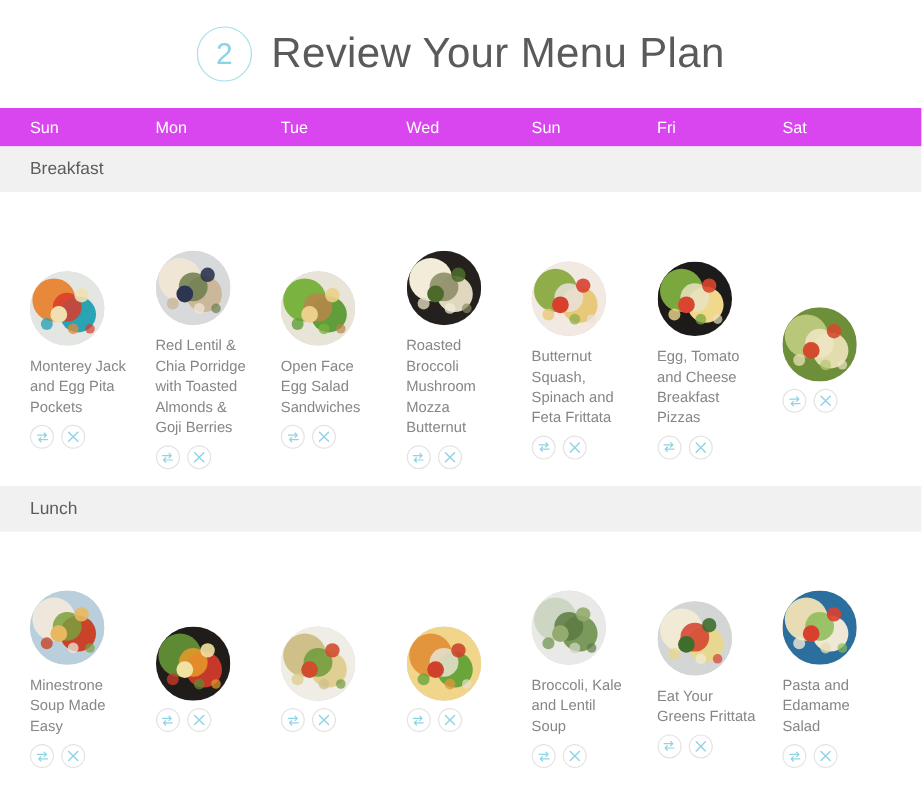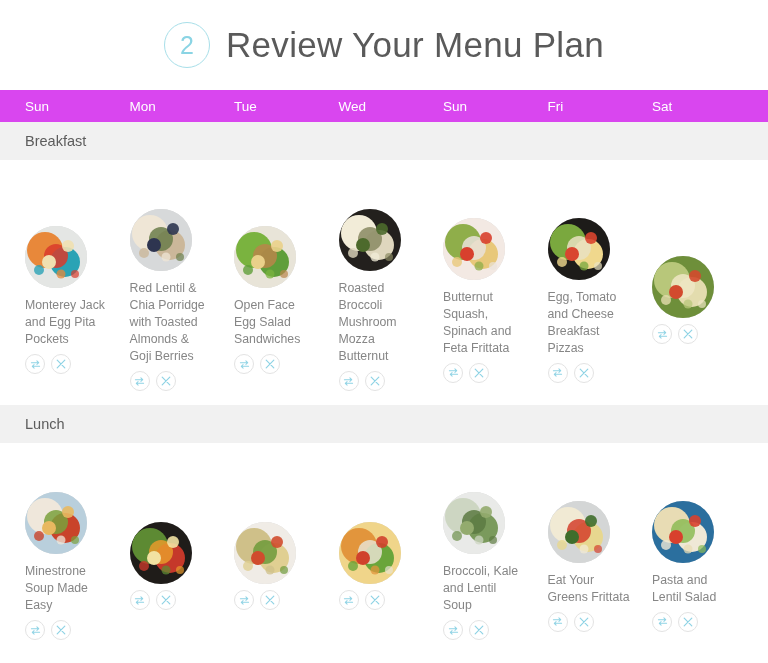--- a/index.html
+++ b/index.html
@@ -538,21 +538,21 @@
     <circle cx="20" cy="24" r="18" fill="#e8dcb4"></circle>
     <circle cx="40" cy="36" r="15" fill="#efe8d6"></circle>
     <circle cx="31" cy="30" r="12" fill="#8cbb55" opacity="0.85"></circle>
     <circle cx="24" cy="36" r="7" fill="#d8402d"></circle>
     <circle cx="43" cy="20" r="6" fill="#d8402d" opacity="0.9"></circle>
     <circle cx="14" cy="44" r="5" fill="#efe8d6" opacity="0.8"></circle>
     <circle cx="36" cy="48" r="4.5" fill="#e8dcb4" opacity="0.75"></circle>
     <circle cx="50" cy="48" r="4" fill="#8cbb55" opacity="0.7"></circle>
   </svg>
       </div>
-      <div class="meal-name">Pasta and Lentil Salad</div>
+      <div class="meal-name">Pasta and Edamame Salad</div>
       <div class="meal-actions">
         <button class="icon-btn">
           <svg width="11" height="11" viewBox="0 0 12 12" xmlns="http://www.w3.org/2000/svg" aria-hidden="true">
   <path d="M1.5 4h8M7.5 2l2 2-2 2" fill="none" stroke="#8fd3e5" stroke-width="1.1" stroke-linecap="round" stroke-linejoin="round"></path>
   <path d="M10.5 8h-8M4.5 6l-2 2 2 2" fill="none" stroke="#8fd3e5" stroke-width="1.1" stroke-linecap="round" stroke-linejoin="round"></path>
 </svg>
         </button>
         <button class="icon-btn">
           <svg width="10" height="10" viewBox="0 0 10 10" xmlns="http://www.w3.org/2000/svg" aria-hidden="true">
   <path d="M1.2 1.2l7.6 7.6M8.8 1.2l-7.6 7.6" fill="none" stroke="#8fd3e5" stroke-width="1.2" stroke-linecap="round"></path>

